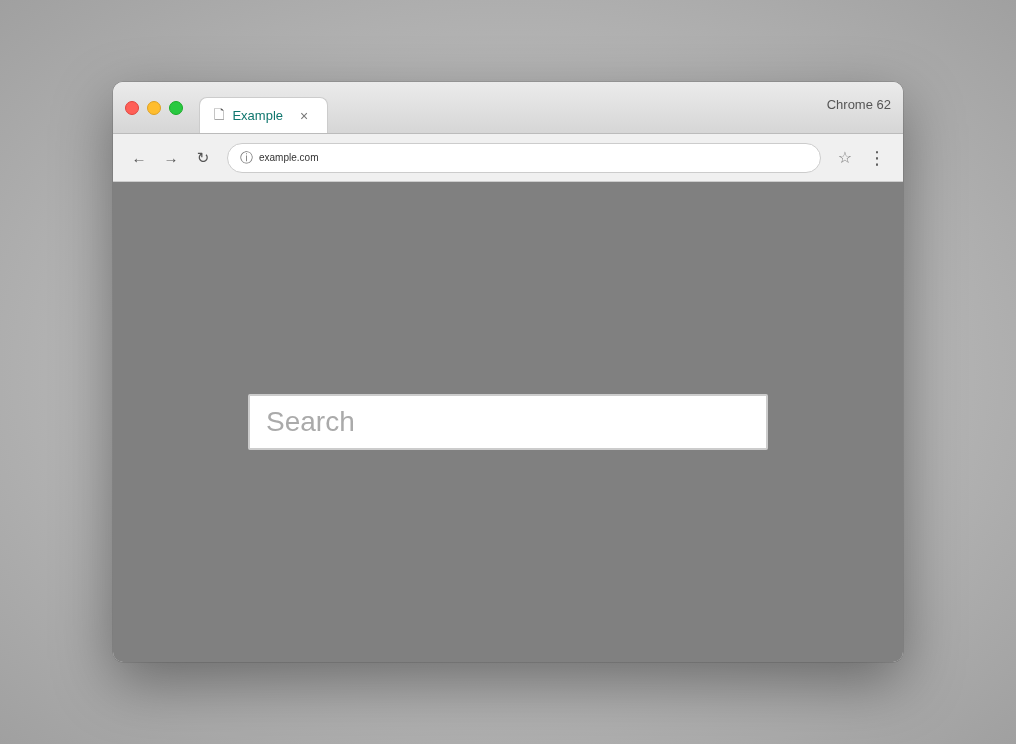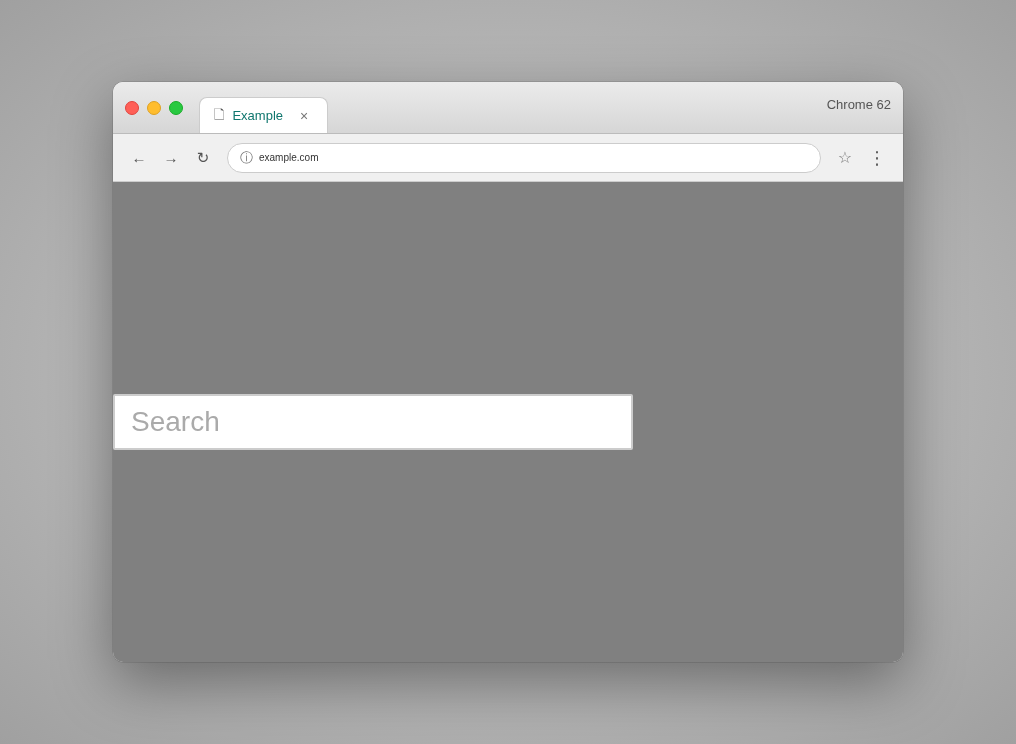--- a/index.html
+++ b/index.html
@@ -211,20 +211,21 @@
       font-size: 18px;
       letter-spacing: 0;
     }
 
     
     .page-content {
       flex: 1;
       background: #808080;
       display: flex;
       align-items: center;
+      justify-content: center;
     }
 
     .search-input {
       width: 520px;
       height: 56px;
       background: white;
       border: 2px solid #ccc;
       border-radius: 2px;
       font-size: 28px;
       color: #999;

